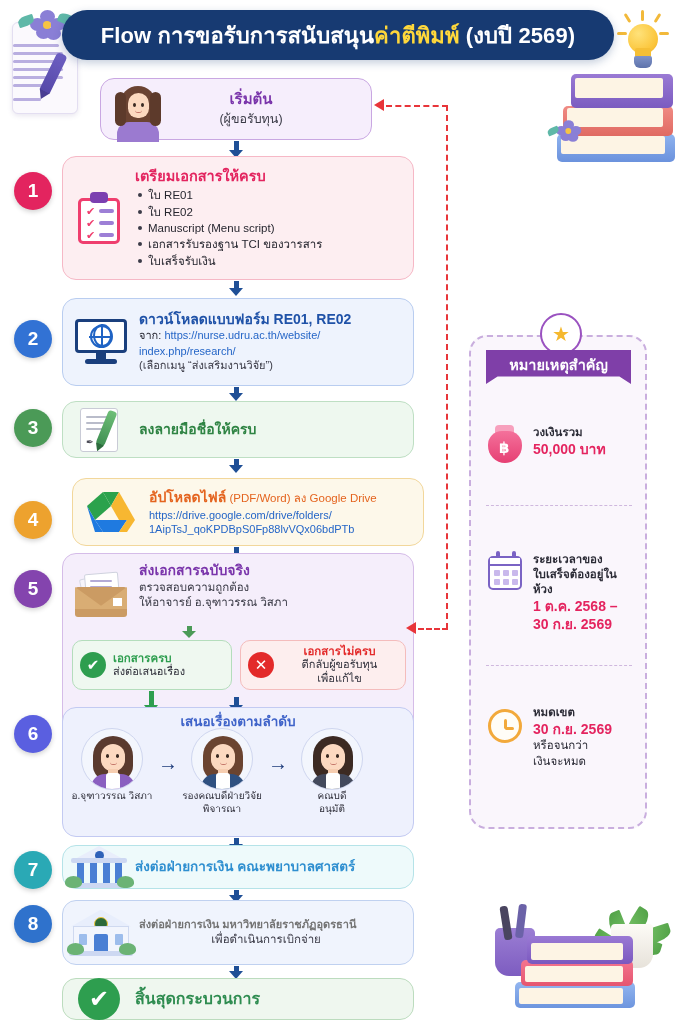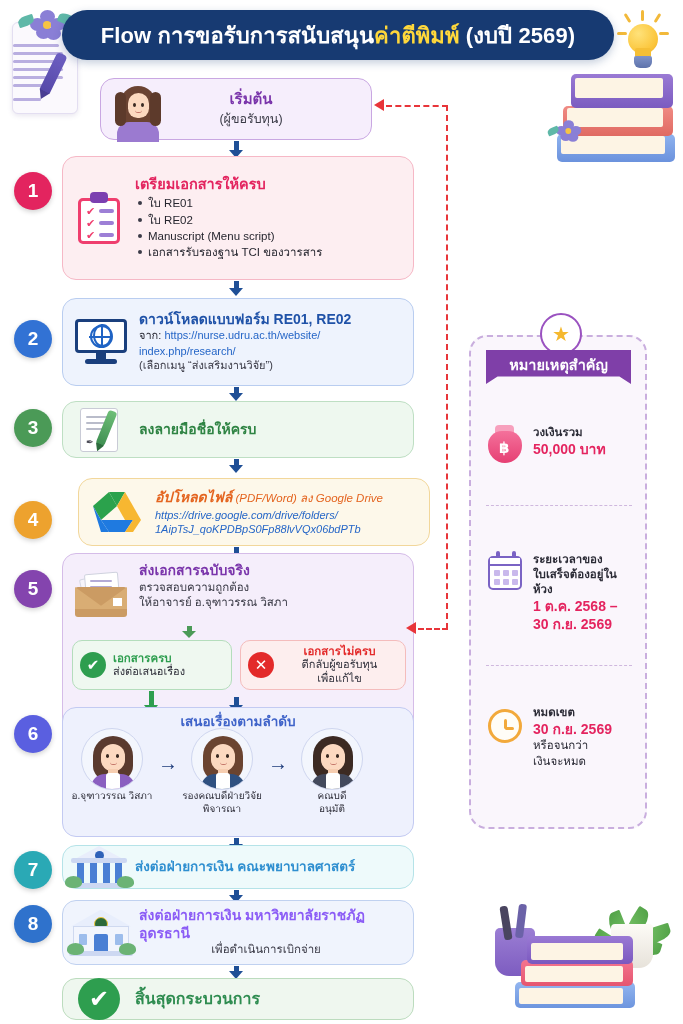--- a/index.html
+++ b/index.html
@@ -394,20 +394,21 @@
         <div class="cb-line" style="left:23px;top:41px;"></div>
       </div>
     </div>
     <div class="node-body" style="padding-left:0;">
       <div class="node-title" style="color:#e3245f;font-size:14.5px;">เตรียมเอกสารให้ครบ</div>
       <ul class="bullets">
         <li>ใบ RE01</li>
         <li>ใบ RE02</li>
         <li>Manuscript (Menu script)</li>
         <li>เอกสารรับรองฐาน TCI ของวารสาร</li>
+        <li>ใบเสร็จรับเงิน</li>
       </ul>
     </div>
   </div>
 
   <div class="arrow-down" style="left:229px;top:281px;">
     <div class="shaft" style="height:7px;background:#1f4f96;"></div>
     <div class="head" style="border-top:8px solid #1f4f96;"></div>
   </div>
 
   <div class="numcircle" style="left:14px;top:320px;background:#3272d4;">
@@ -460,21 +461,21 @@
   </div>
 
   <div class="arrow-down" style="left:229px;top:459px;">
     <div class="shaft" style="height:6px;background:#1f4f96;"></div>
     <div class="head" style="border-top:8px solid #1f4f96;"></div>
   </div>
 
   <div class="numcircle" style="left:14px;top:501px;background:#eda22e;">
     <span>4</span>
   </div>
-  <div class="node" style="left:78px;top:478px;width:352px;height:68px;background:#fdf8ea;border-color:#f2d79b;font-style:italic;">
+  <div class="node" style="left:72px;top:478px;width:352px;height:68px;background:#fdf8ea;border-color:#f2d79b;">
     <div class="icon-box" style="width:76px;">
       <div class="gdrive">
         <svg width="50" height="44" viewBox="0 0 50 44">
           <polygon points="17,2 33,2 25,16" fill="#2ba24c"></polygon>
           <polygon points="17,2 25,16 9,30 1,16" fill="#2ba24c"></polygon>
           <polygon points="33,2 49,30 33,30 25,16" fill="#f7b731"></polygon>
           <polygon points="9,30 41,30 33,42 17,42" fill="#1f7ae0"></polygon>
           <polygon points="1,16 9,30 17,42 9,42" fill="#1f7ae0"></polygon>
           <polygon points="49,30 41,42 33,42 41,30" fill="#f7b731"></polygon>
         </svg>
@@ -657,21 +658,21 @@
         <div class="b2-body"></div>
         <div class="b2-win" style="left:10px;"></div>
         <div class="b2-win" style="left:46px;"></div>
         <div class="b2-door"></div>
         <div class="b2-base"></div>
         <div class="bush" style="left:-2px;top:33px;"></div>
         <div class="bush" style="left:50px;top:33px;"></div>
       </div>
     </div>
     <div class="node-body" style="padding-left:0;">
-      <div class="node-title" style="color:#8b5cf6;font-size:14px;">ส่งต่อฝ่ายการเงิน มหาวิทยาลัยราชภัฏอุดรธานี</div>
+      <div class="node-title" style="color:#737373;font-size:11px;">ส่งต่อฝ่ายการเงิน มหาวิทยาลัยราชภัฏอุดรธานี</div>
       <div class="node-sub" style="text-align:center;padding-right:10px;">เพื่อดำเนินการเบิกจ่าย</div>
     </div>
   </div>
 
   <div class="arrow-down" style="left:229px;top:966px;">
     <div class="shaft" style="height:5px;background:#1f4f96;"></div>
     <div class="head" style="border-top:8px solid #1f4f96;"></div>
   </div>
 
   <div class="node" style="left:62px;top:978px;width:352px;height:42px;background:#eff7ef;border-color:#bcdcbe;">

